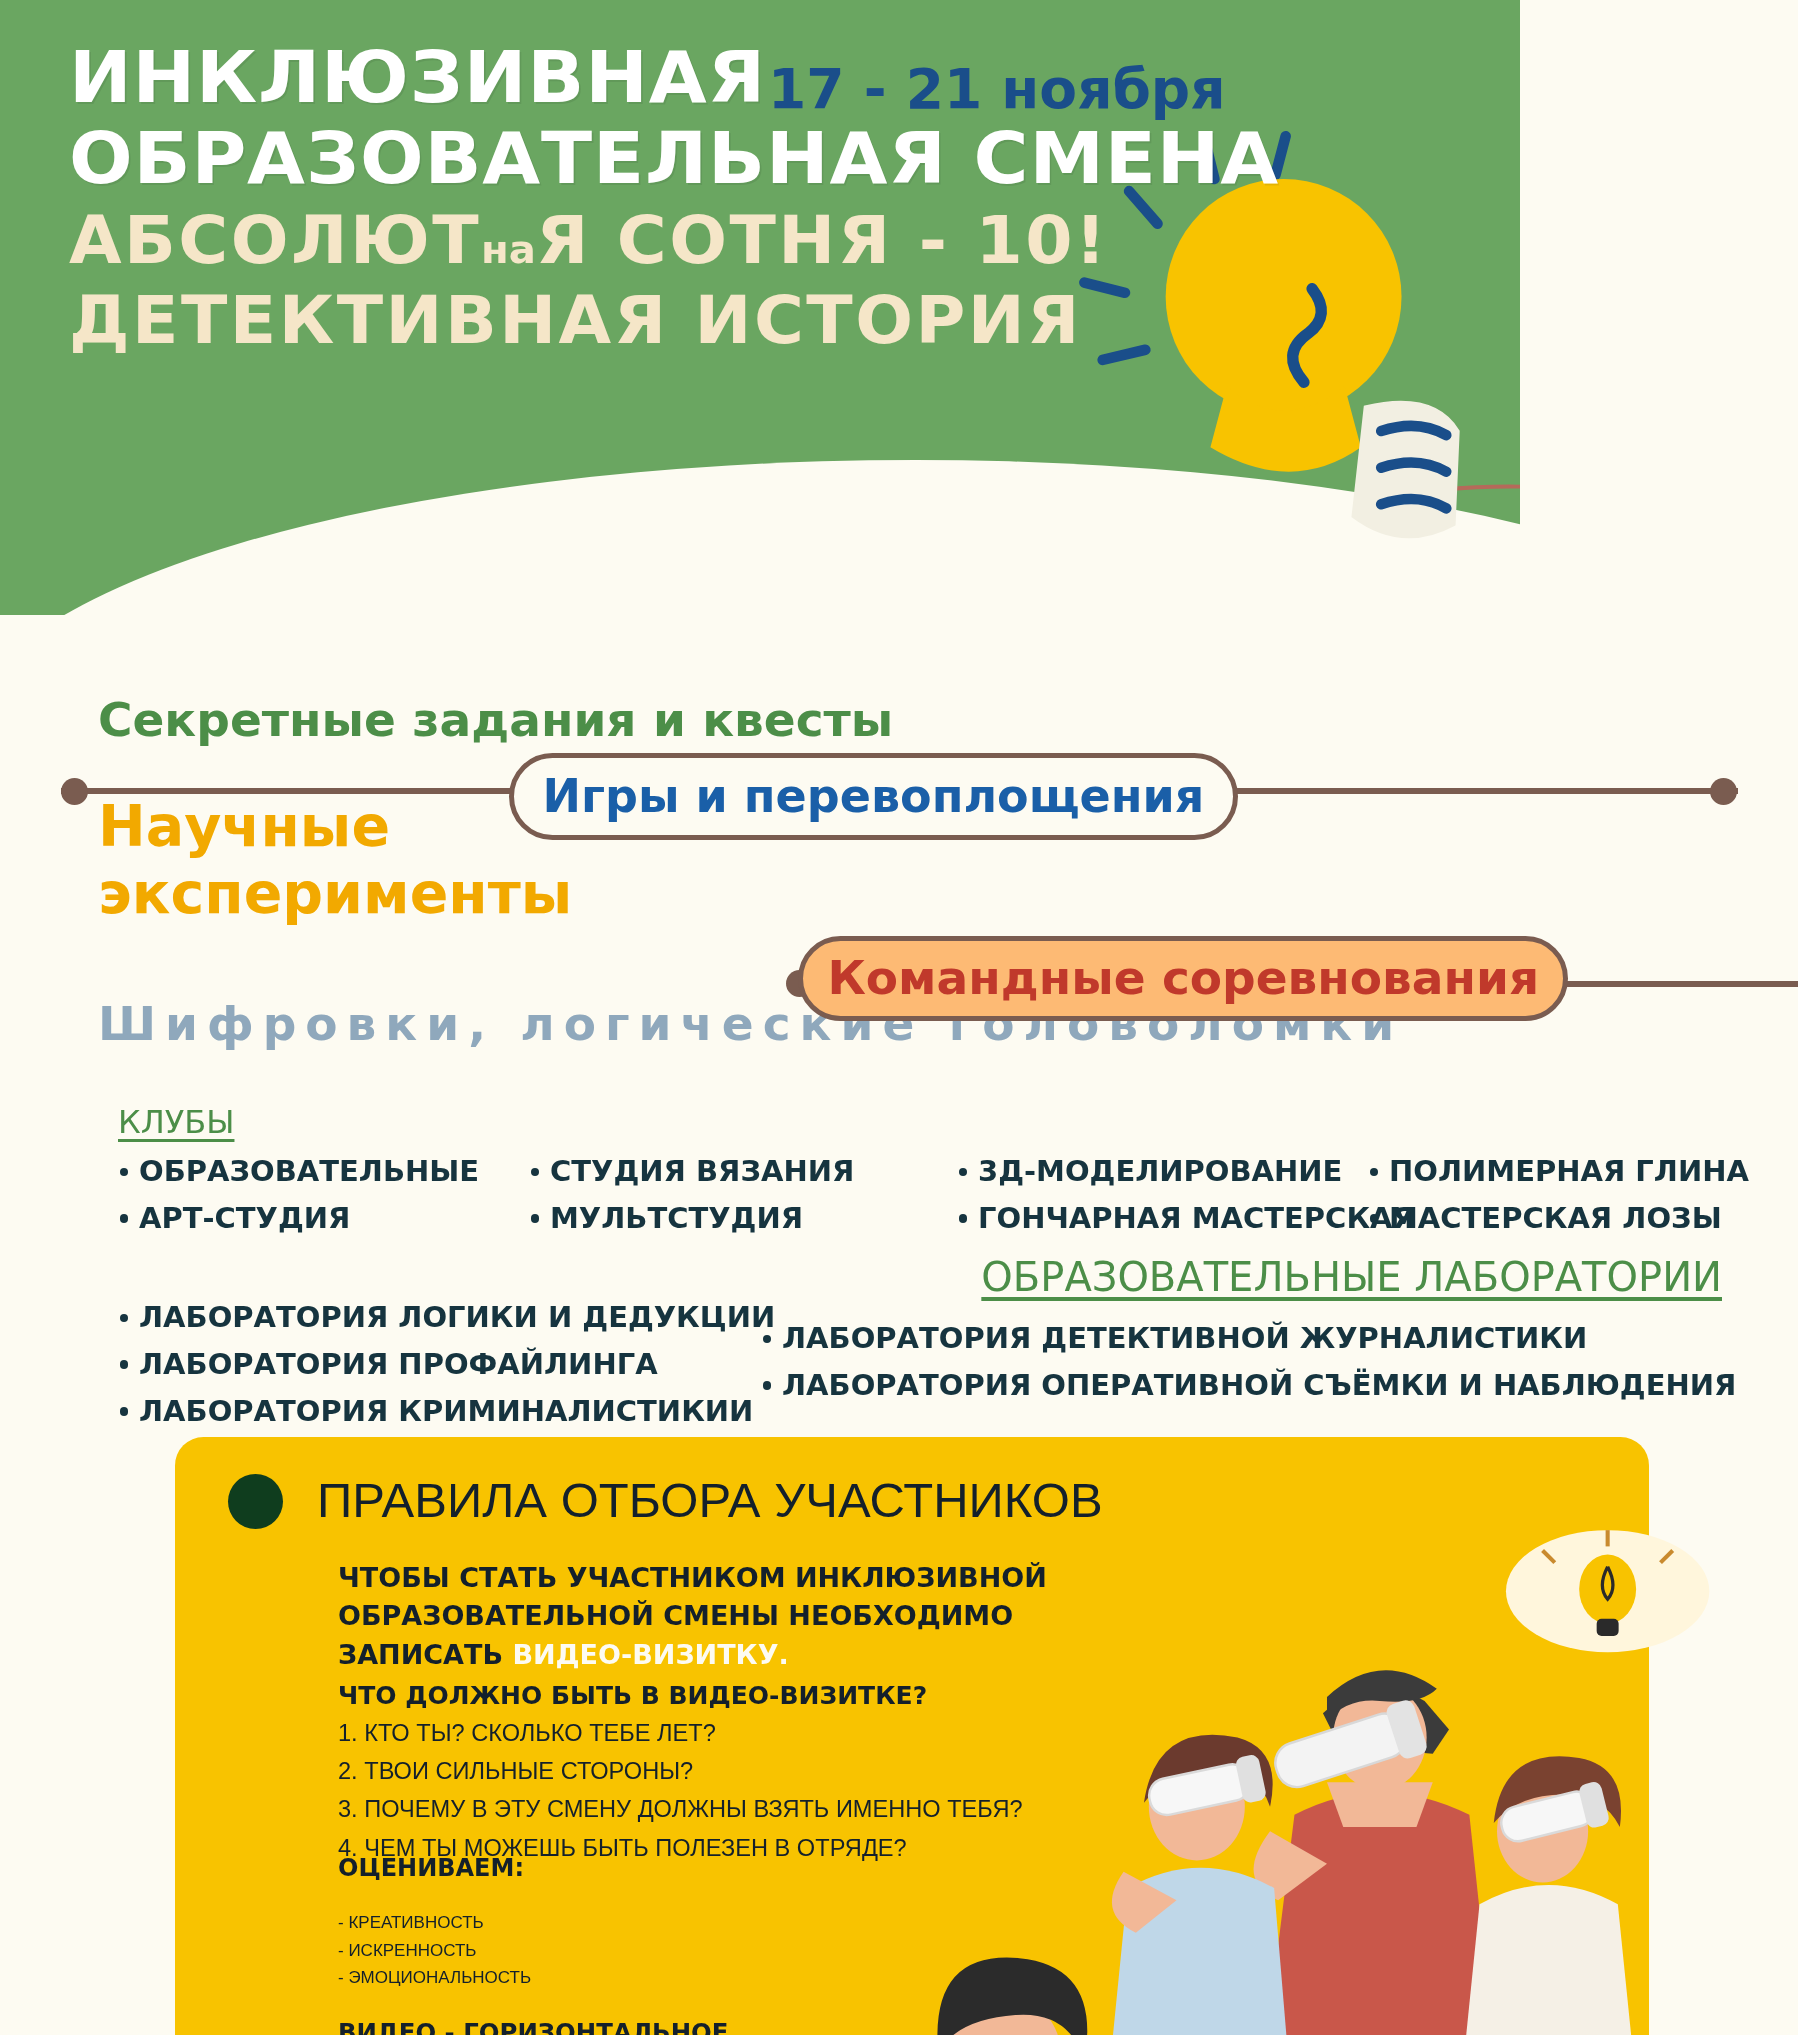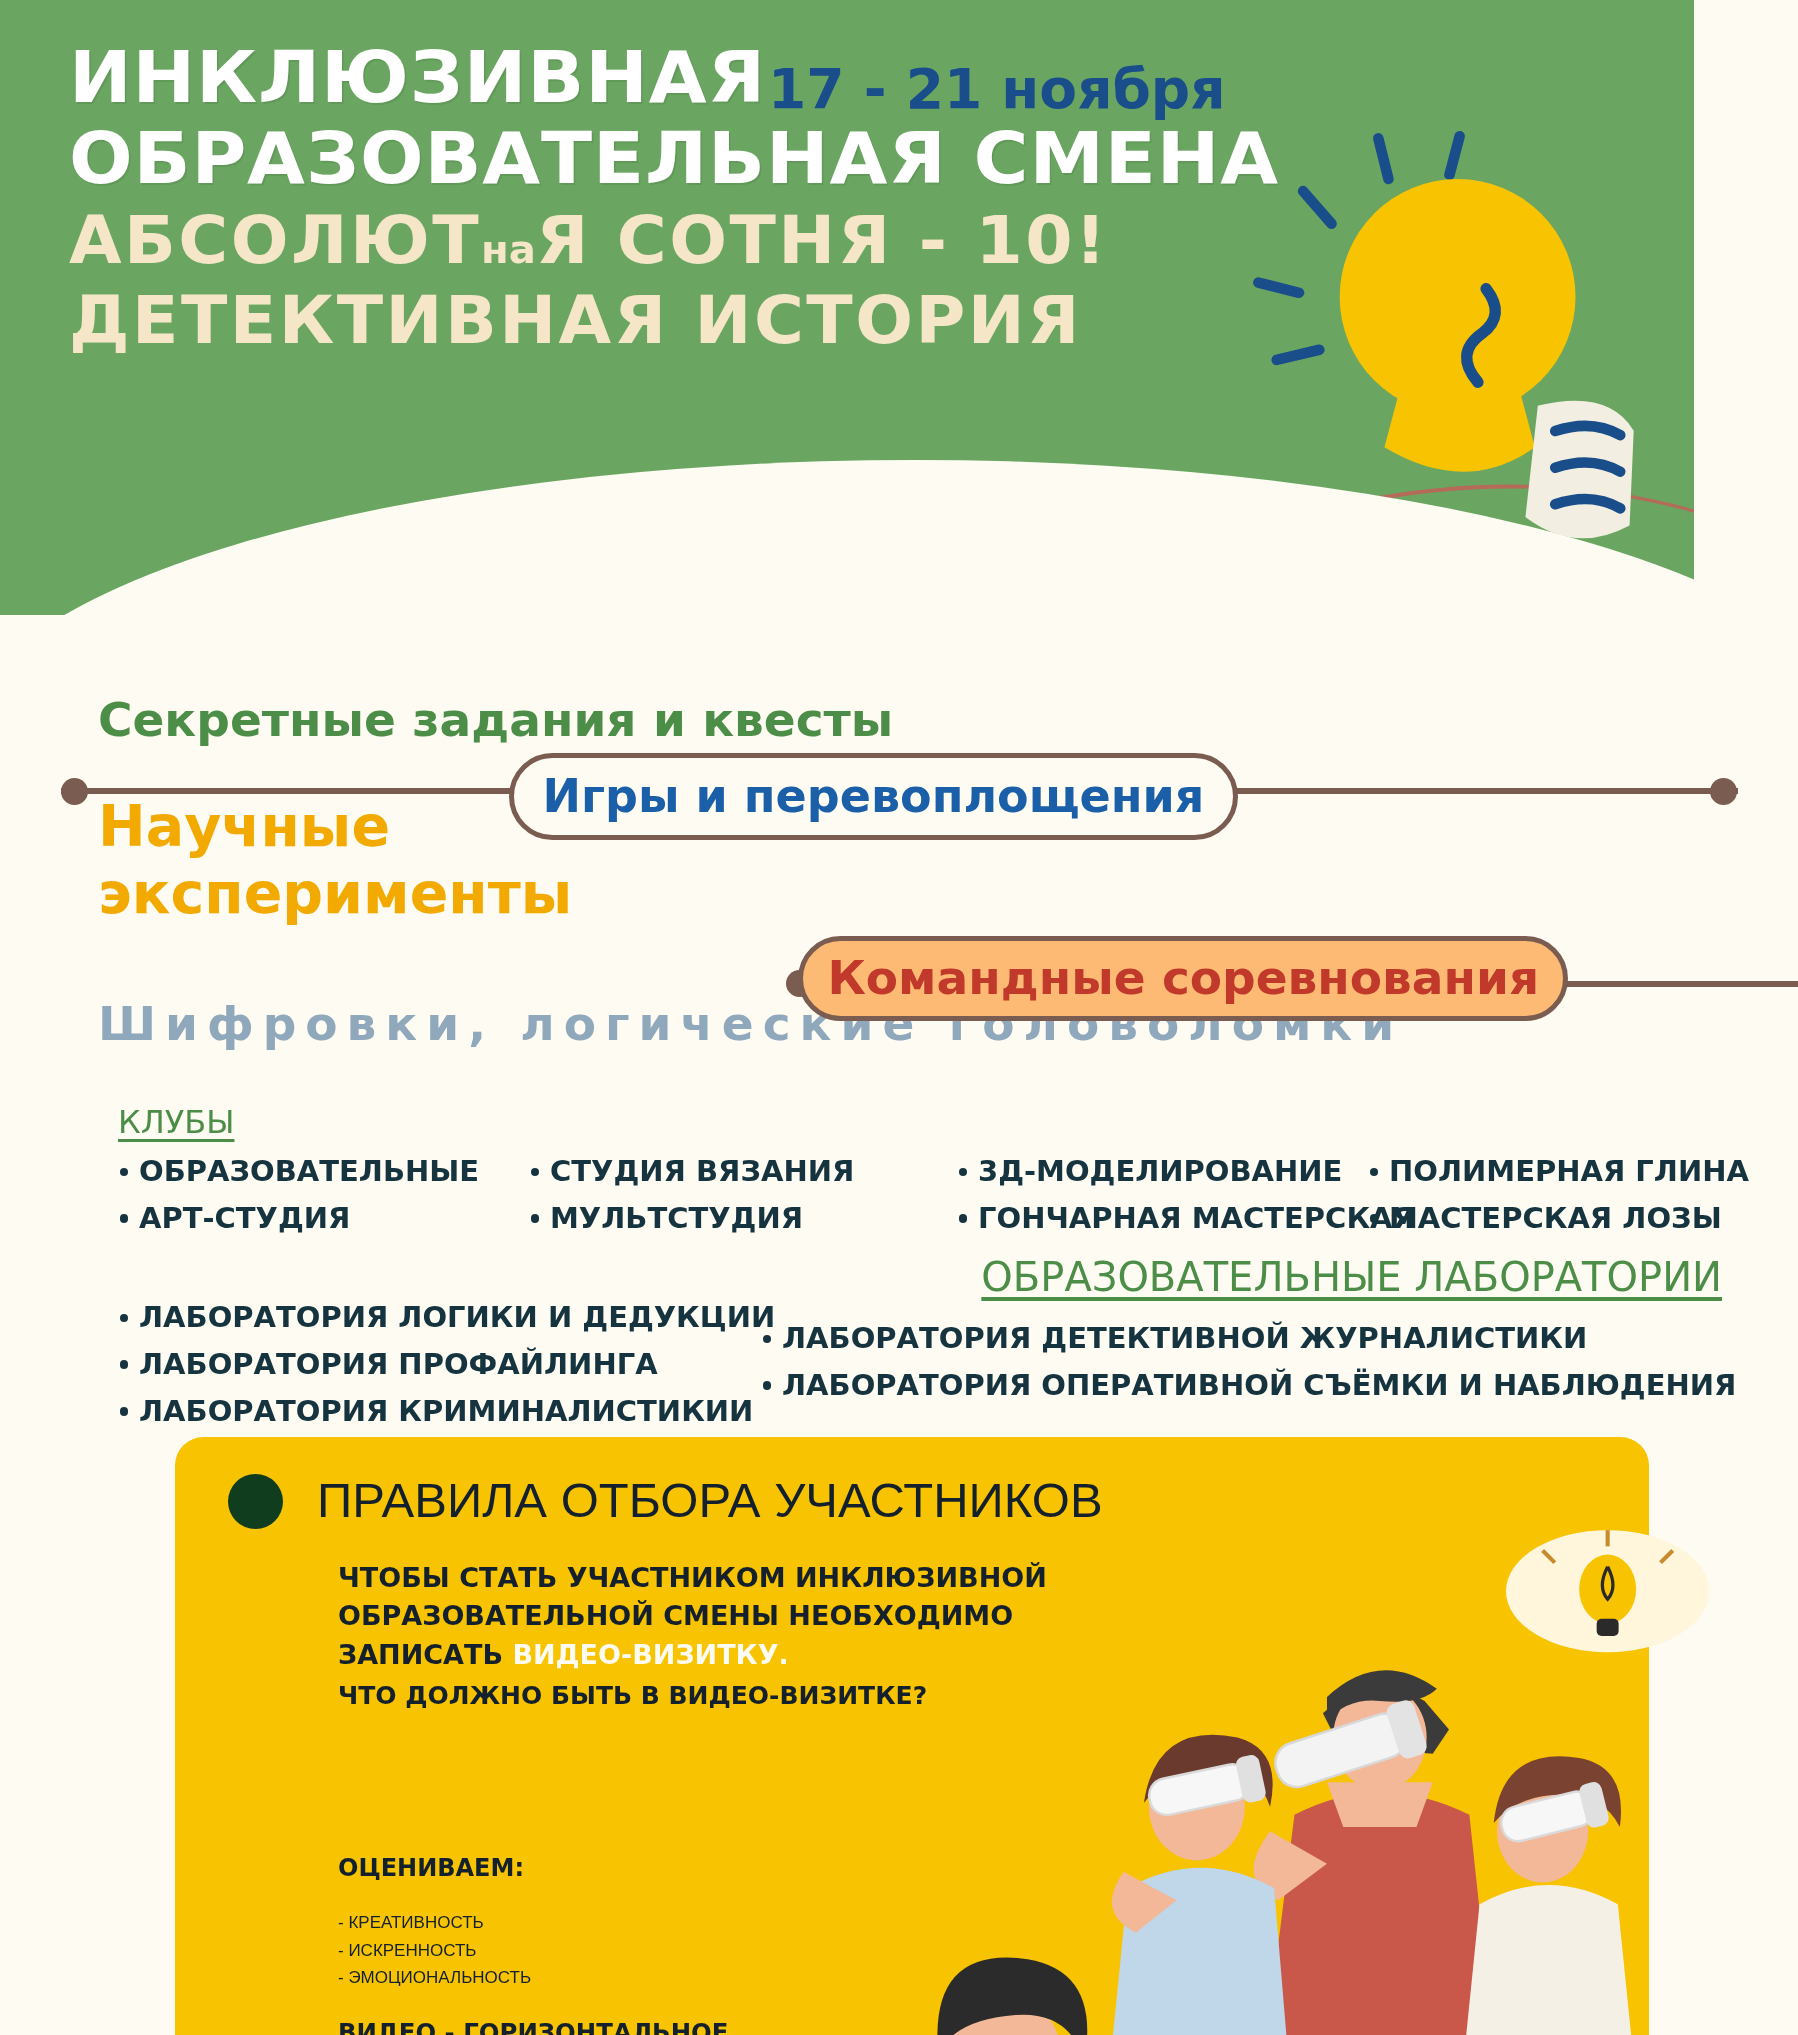--- a/index.html
+++ b/index.html
@@ -13,21 +13,21 @@
     width: 1799px;
     height: 2544px;
     background: #FDFBF2;
     overflow: hidden;
   }
 
   
   .header {
     position: absolute;
     left: 0; top: 0;
-    width: 1694px;
+    width: 1520px;
     height: 615px;
     background: #6AA661;
     overflow: hidden;
   }
   .header-curve {
     position: absolute;
     left: -41px; bottom: -130px;
     width: 1913px; height: 285px;
     background: #FDFBF2;
     border-radius: 50% 50% 0 0 / 100% 100% 0 0;
@@ -327,20 +327,26 @@
 
   <div class="rules">
     <div class="rules-dot"></div>
     <div class="rules-title">ПРАВИЛА ОТБОРА УЧАСТНИКОВ</div>
 
     <div class="rules-p1">
       <span>ЧТОБЫ СТАТЬ УЧАСТНИКОМ ИНКЛЮЗИВНОЙ ОБРАЗОВАТЕЛЬНОЙ СМЕНЫ НЕОБХОДИМО ЗАПИСАТЬ </span><span class="hl">ВИДЕО-ВИЗИТКУ.</span>
     </div>
 
     <div class="rules-q-head">ЧТО ДОЛЖНО БЫТЬ В ВИДЕО-ВИЗИТКЕ?</div>
+    <div class="rules-q">
+      <div>1. КТО ТЫ? СКОЛЬКО ТЕБЕ ЛЕТ?</div>
+      <div>2. ТВОИ СИЛЬНЫЕ СТОРОНЫ?</div>
+      <div>3. ПОЧЕМУ В ЭТУ СМЕНУ ДОЛЖНЫ ВЗЯТЬ ИМЕННО ТЕБЯ?</div>
+      <div>4. ЧЕМ ТЫ МОЖЕШЬ БЫТЬ ПОЛЕЗЕН В ОТРЯДЕ?</div>
+    </div>
 
     <div class="rules-eval-head">ОЦЕНИВАЕМ:</div>
     <div class="rules-eval">
       <div>- КРЕАТИВНОСТЬ</div>
       <div>- ИСКРЕННОСТЬ</div>
       <div>- ЭМОЦИОНАЛЬНОСТЬ</div>
     </div>
 
     <div class="rules-foot">
       <div>ВИДЕО - ГОРИЗОНТАЛЬНОЕ.</div>

